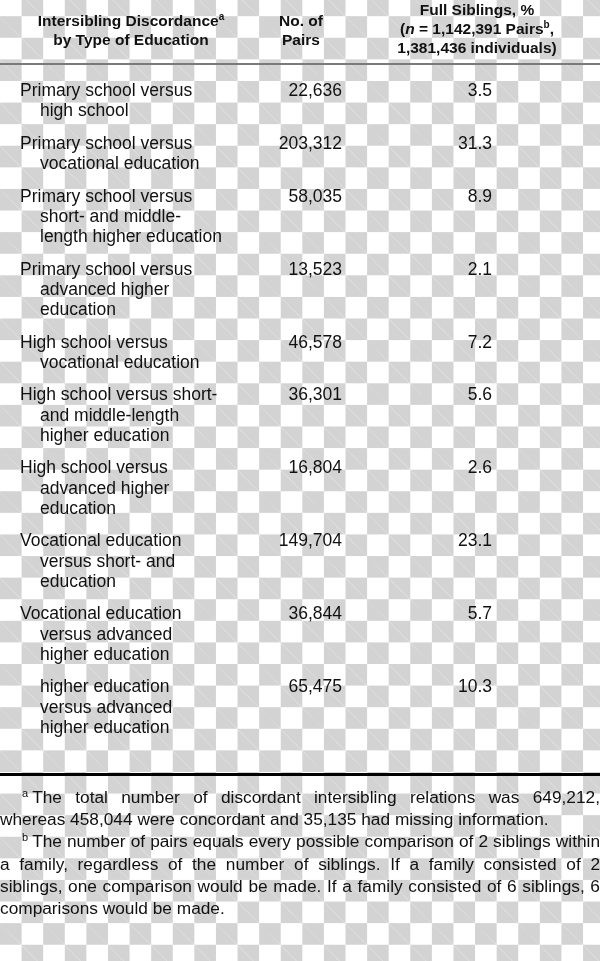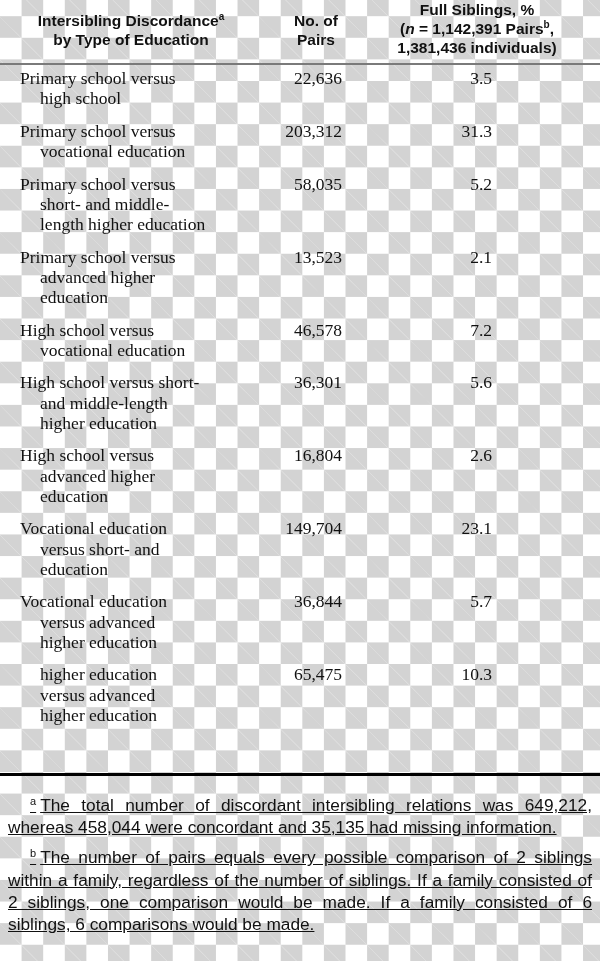--- a/index.html
+++ b/index.html
@@ -27,35 +27,34 @@
       height: 63px;
       font-weight: bold;
       font-size: 15.5px;
       line-height: 19px;
     }
     .hcol {
       position: absolute;
       text-align: center;
     }
     .hcol.c1 { left: 8px; width: 246px; top: 11px; }
-    .hcol.c2 { left: 266px; width: 100px; top: 11px; }
+    .hcol.c2 { left: 251px; width: 100px; top: 11px; }
     .hcol.c3 { left: 372px; width: 210px; top: 0px; }
     .hcol sup { font-size: 10px; line-height: 0; vertical-align: 6px; }
     .hcol i { font-style: italic; }
     .rule-top {
       position: absolute;
       left: 0; top: 63px;
       width: 600px; height: 2px;
       background: #7a7a7a;
     }
     .rows {
       position: absolute;
-      left: 0; top: 68px;
+      left: 0; top: 80px;
       width: 599px;
-      font-family: Liberation Serif, serif;
     }
     .row {
       position: relative;
       font-size: 17.5px;
       line-height: 20.2px;
       margin-bottom: 12.4px;
     }
     .row .label {
       margin-left: 20px;
       width: 240px;
@@ -83,22 +82,21 @@
     .footnotes {
       position: absolute;
       left: 0; top: 786px;
       width: 600px;
       font-size: 17.3px;
       line-height: 22.2px;
     }
     .fn {
       text-align: justify;
       text-indent: 22px;
-      margin: 8px;
-      text-decoration: underline;
+      margin: 0;
     }
     .fn .mark {
       font-size: 11px;
       vertical-align: 6px;
       line-height: 0;
       margin-right: 4px;
     }
   </style>
 </head>
 <body>
@@ -138,21 +136,21 @@
       <span class="pairs">203,312</span>
       <span class="pct">31.3</span>
     </div>
     <div class="row">
       <div class="label">
         <span class="line1">Primary school versus</span>
         <span class="cont">short- and middle-</span>
         <span class="cont">length higher education</span>
       </div>
       <span class="pairs">58,035</span>
-      <span class="pct">5.2</span>
+      <span class="pct">8.9</span>
     </div>
     <div class="row">
       <div class="label">
         <span class="line1">Primary school versus</span>
         <span class="cont">advanced higher</span>
         <span class="cont">education</span>
       </div>
       <span class="pairs">13,523</span>
       <span class="pct">2.1</span>
     </div>

